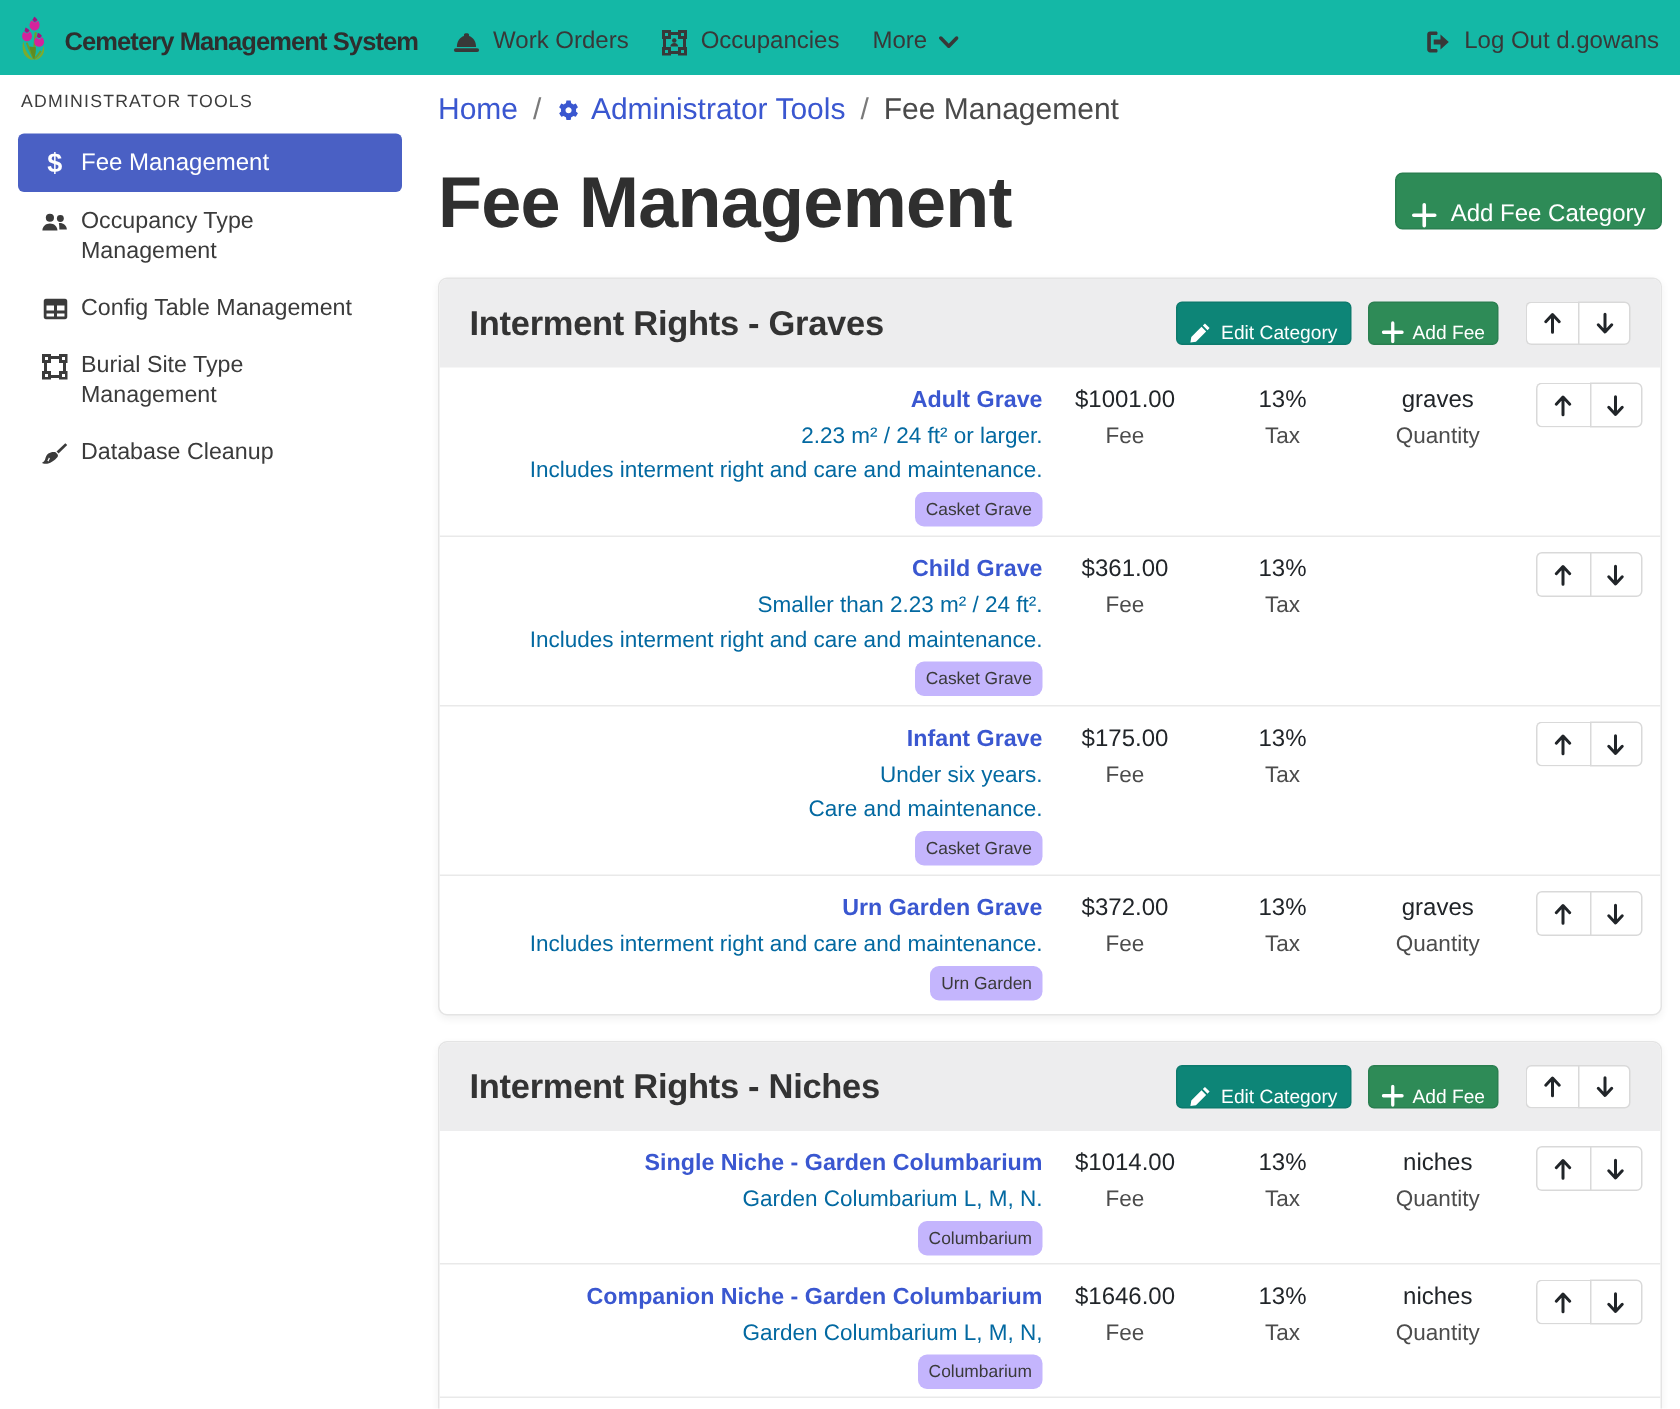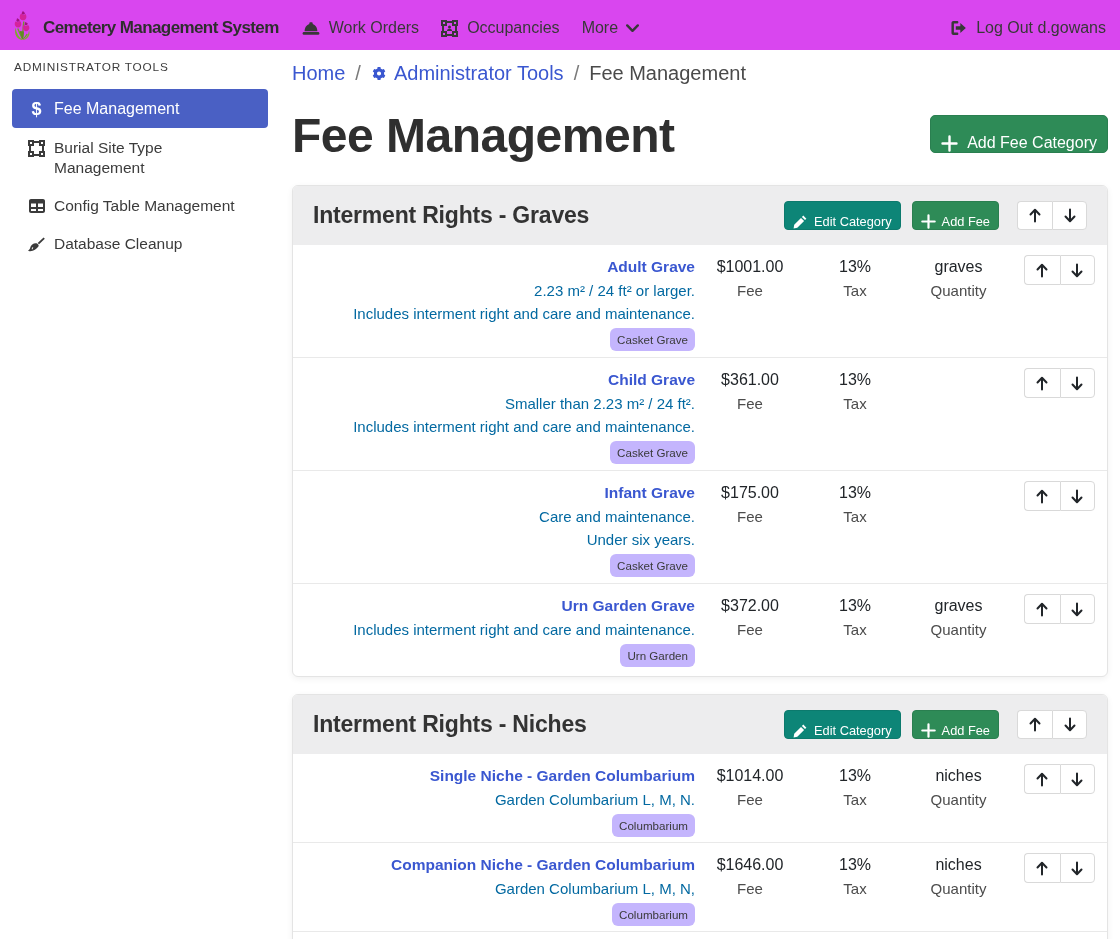--- a/index.html
+++ b/index.html
@@ -5,21 +5,21 @@
 <style>
 * { box-sizing: border-box; margin: 0; padding: 0; }
 html,body { width:1120px; height:939px; overflow:hidden; }
 body {
   font-family: "Liberation Sans", sans-serif;
   background:#fff; color:#212529;
 }
 a { text-decoration:none; }
 
 .navbar {
-  height:50px; background:#d946ef; display:flex; align-items:center;
+  height:50px; background:#14b8a6; display:flex; align-items:center;
   padding:6px 14px 0 14px;
 }
 .brand { display:flex; align-items:center; }
 .brand svg { margin-right:13px; margin-top:-2px; }
 .brand span { font-size:17px; font-weight:bold; color:#2e2e2e; letter-spacing:-0.6px; }
 .topnav { display:flex; align-items:center; list-style:none; margin-left:23px; }
 .topnav li { display:flex; align-items:center; margin-right:22px; }
 .topnav a, .logout { color:#383838; font-size:16px; display:flex; align-items:center; }
 .topnav .nicon { margin-right:9px; display:flex; }
 .caret { margin-left:8px; display:flex; }
@@ -151,38 +151,48 @@
     <ul class="side-nav">
       <li>
           <a class="active" href="#"><span class="sicon">
         <svg width="11" height="19" viewBox="0 0 11 19">
           <text x="5.5" y="15.5" text-anchor="middle" font-size="18" font-weight="bold" fill="#fff" font-family="Liberation Sans">$</text>
         </svg>
       </span>Fee Management</a>
         </li>
       <li>
           <a href="#"><span class="sicon">
+        <svg width="20" height="15" viewBox="0 0 20 15" fill="#3b3b3b">
+          <circle cx="6.2" cy="3.6" r="3.2"></circle>
+          <path d="M0.3 13.6 C0.3 10.3 3 8.1 6.2 8.1 C9.4 8.1 12.1 10.3 12.1 13.6 Z"></path>
+          <circle cx="14.4" cy="4.2" r="2.7"></circle>
+          <path d="M13.2 7.8 C16.3 7.4 19.4 9.5 19.5 12.8 L13.6 12.8 C13.6 10.8 13.5 9.1 13.2 7.8 Z"></path>
+        </svg>
+      </span>Occupancy Type Management</a>
+        </li>
+      <li>
+          <a href="#"><span class="sicon">
+        <svg width="16" height="14" viewBox="0 0 16 14" fill="#3b3b3b">
+          <path d="M0 2 C0 0.9 0.9 0 2 0 L14 0 C15.1 0 16 0.9 16 2 L16 12 C16 13.1 15.1 14 14 14 L2 14 C0.9 14 0 13.1 0 12 Z M2 4.6 L7 4.6 L7 8 L2 8 Z M9 4.6 L14 4.6 L14 8 L9 8 Z M2 10 L7 10 L7 12 L2 12 Z M9 10 L14 10 L14 12 L9 12 Z" fill-rule="evenodd"></path>
+        </svg>
+      </span>Config Table Management</a>
+        </li>
+      <li>
+          <a href="#"><span class="sicon">
         <svg width="17" height="17" viewBox="0 0 17 17" fill="#3b3b3b" shape-rendering="crispEdges">
           <path d="M0 0 H6 V6 H0 Z M2 2 H4 V4 H2 Z" fill-rule="evenodd"></path>
           <path d="M11 0 H17 V6 H11 Z M13 2 H15 V4 H13 Z" fill-rule="evenodd"></path>
           <path d="M0 11 H6 V17 H0 Z M2 13 H4 V15 H2 Z" fill-rule="evenodd"></path>
           <path d="M11 11 H17 V17 H11 Z M13 13 H15 V15 H13 Z" fill-rule="evenodd"></path>
           <rect x="6" y="1" width="5" height="2"></rect>
           <rect x="6" y="14" width="5" height="2"></rect>
           <rect x="1" y="6" width="2" height="5"></rect>
           <rect x="14" y="6" width="2" height="5"></rect>
         </svg>
       </span>Burial Site Type Management</a>
-        </li>
-      <li>
-          <a href="#"><span class="sicon">
-        <svg width="16" height="14" viewBox="0 0 16 14" fill="#3b3b3b">
-          <path d="M0 2 C0 0.9 0.9 0 2 0 L14 0 C15.1 0 16 0.9 16 2 L16 12 C16 13.1 15.1 14 14 14 L2 14 C0.9 14 0 13.1 0 12 Z M2 4.6 L7 4.6 L7 8 L2 8 Z M9 4.6 L14 4.6 L14 8 L9 8 Z M2 10 L7 10 L7 12 L2 12 Z M9 10 L14 10 L14 12 L9 12 Z" fill-rule="evenodd"></path>
-        </svg>
-      </span>Config Table Management</a>
         </li>
       <li>
           <a href="#"><span class="sicon">
         <svg width="20" height="17" viewBox="0 0 20 17" fill="#3b3b3b">
           <path d="M18.3 0.2 L19.8 1.7 L13 8.3 L11.4 6.8 Z"></path>
           <path d="M12 8.6 C12.7 9.3 12.7 10.3 12 11.2 C10.2 13.5 6.7 16.2 2.6 16.4 C1.4 16.4 0.4 16 0 15.6 C1.6 15 2.3 13.5 2.7 12 C3 10.8 3.7 9.4 5 8.4 C6.7 7.1 9.2 6.9 10.7 7.4 Z M4.2 13.9 C4.8 13.1 5.1 12.2 5.4 11.4 L6.2 12.1 C6 13 5.6 13.8 5 14.5 Z" fill-rule="evenodd"></path>
         </svg>
       </span>Database Cleanup</a>
         </li>
     </ul>
@@ -294,22 +304,22 @@
           <div class="arrbtn">
               <svg width="14" height="15" viewBox="0 0 14 15">
                 <path d="M7 1.5 L7 13 M2.5 8.5 L7 13.3 L11.5 8.5" stroke="#212529" stroke-width="2" fill="none" stroke-linecap="round" stroke-linejoin="round"></path>
               </svg>
             </div>
         </div>
       </div>
       <div class="fee-row">
         <div class="fee-left">
           <a class="fee-title" href="#">Infant Grave</a>
+          <div class="fee-desc">Under six years.</div>
           <div class="fee-desc">Care and maintenance.</div>
-          <div class="fee-desc">Under six years.</div>
           <span class="badge">Casket Grave</span>
         </div>
         <div class="col-fee">
             <div class="val">$175.00</div>
             <div class="lbl">Fee</div>
           </div>
         <div class="col-tax">
             <div class="val">13%</div>
             <div class="lbl">Tax</div>
           </div>

